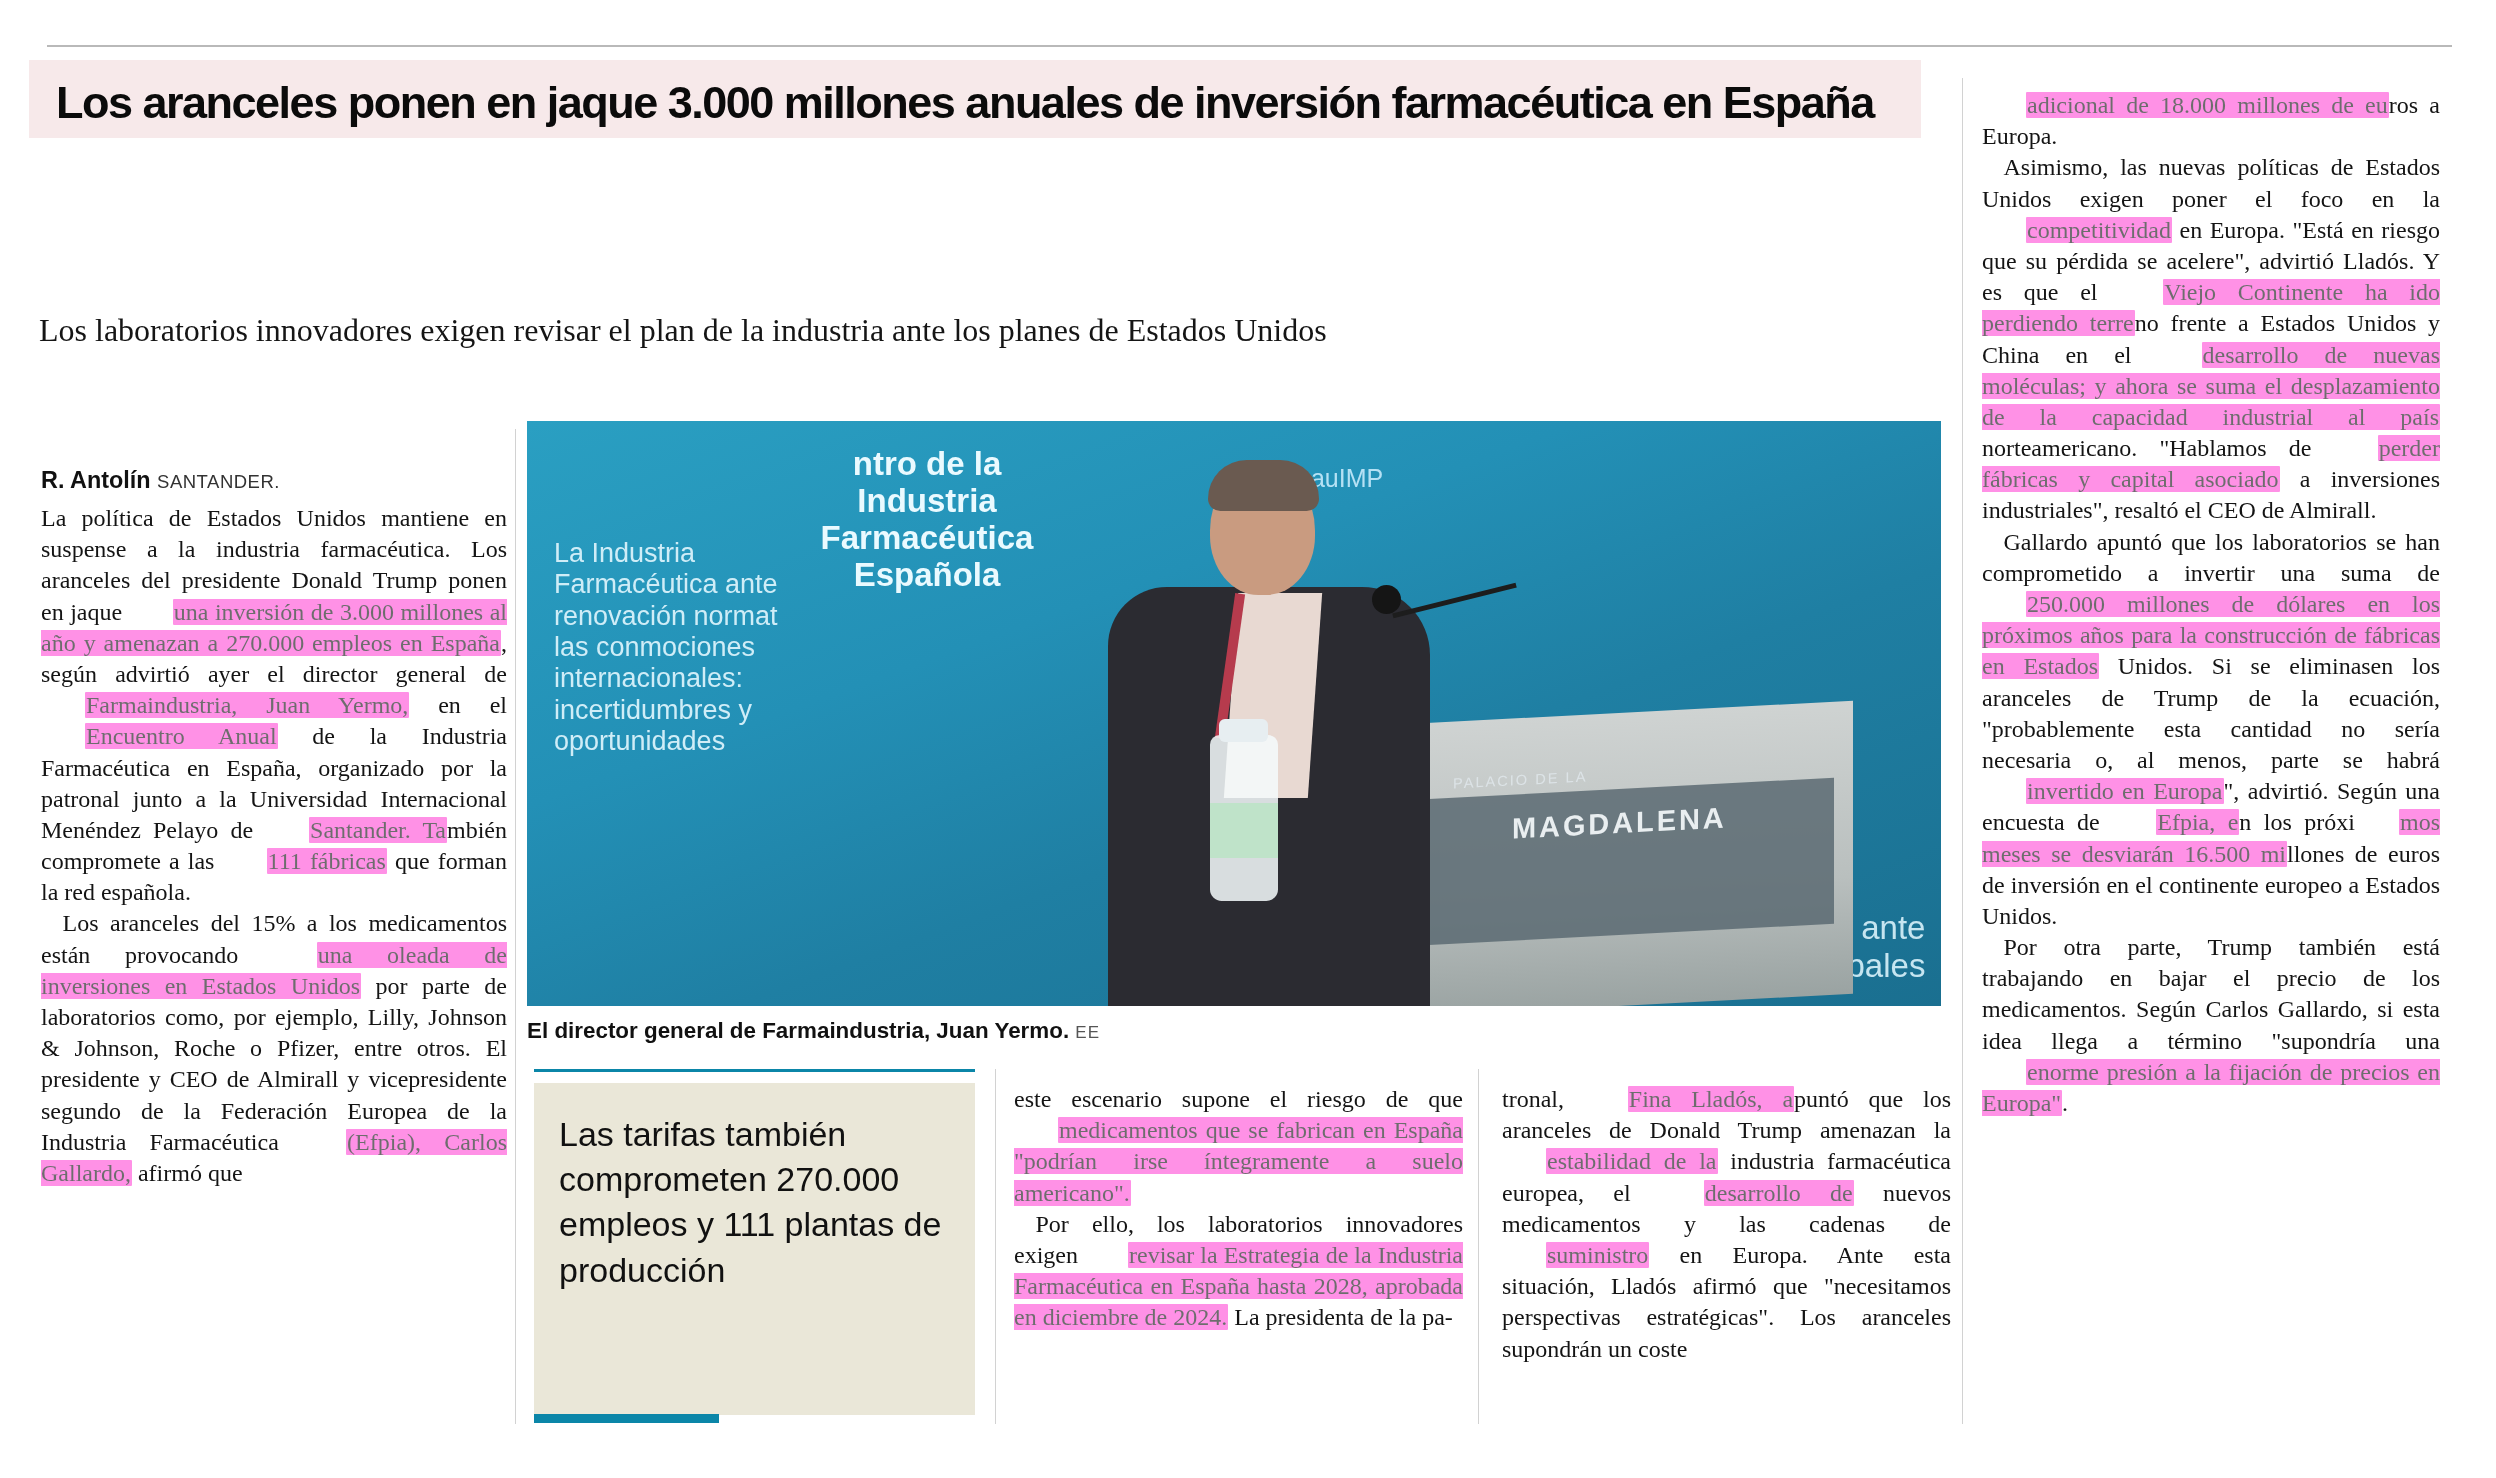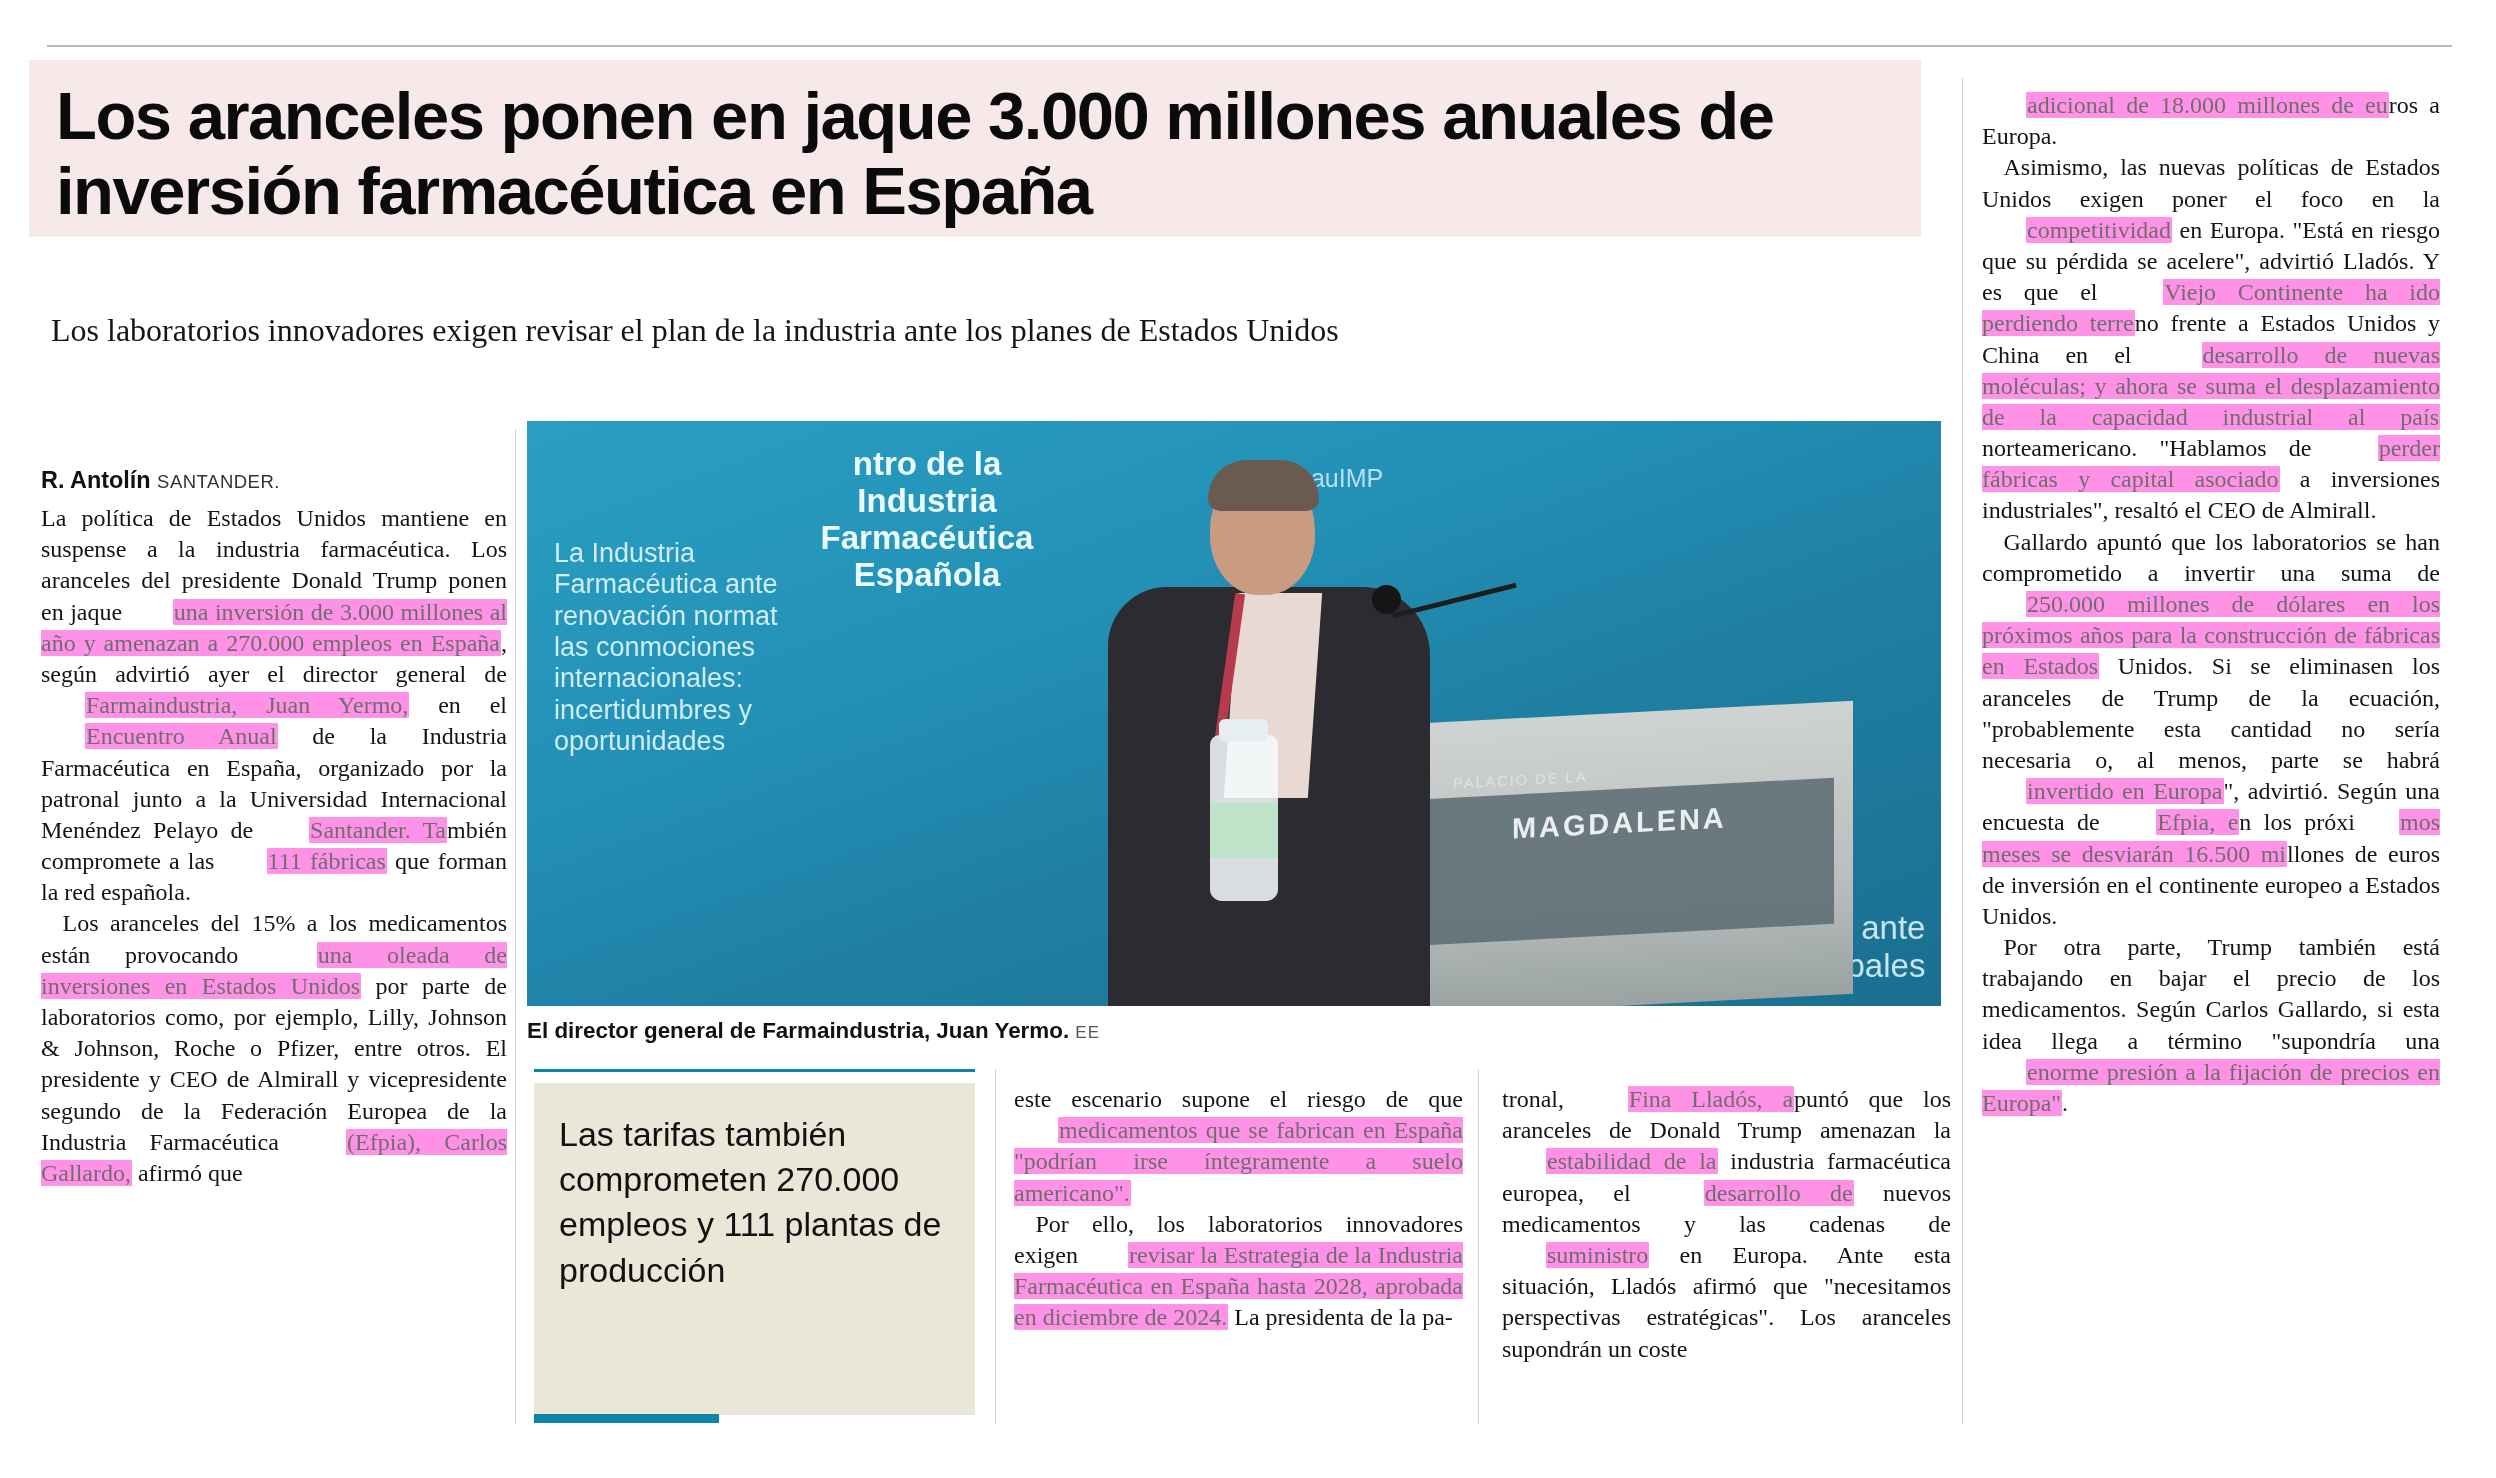--- a/index.html
+++ b/index.html
@@ -34,36 +34,35 @@
     left: 29px;
     top: 60px;
     width: 1892px;
     background: #f7e9ea;
     padding: 17.6px 27px 9.8px 27px;
     box-sizing: border-box;
   }
   .headline {
     font-family: "Liberation Sans", sans-serif;
     font-weight: bold;
-    font-size: 67px;
+    font-size: 45px;
     line-height: 1.12;
     letter-spacing: -1.5px;
     color: #0b0b0b;
     margin: 0;
   }
   .subhead {
     position: absolute;
     left: 39px;
     top: 310px;
     width: 1882px;
     font-family: "Liberation Serif", serif;
     font-size: 32px;
     line-height: 1.25;
     color: #151515;
-    margin-left: 12px;
   }
   
   .col {
     position: absolute;
     font-size: 24px;
     line-height: 1.3;
     text-align: justify;
     color: #141414;
   }
   .col p {

